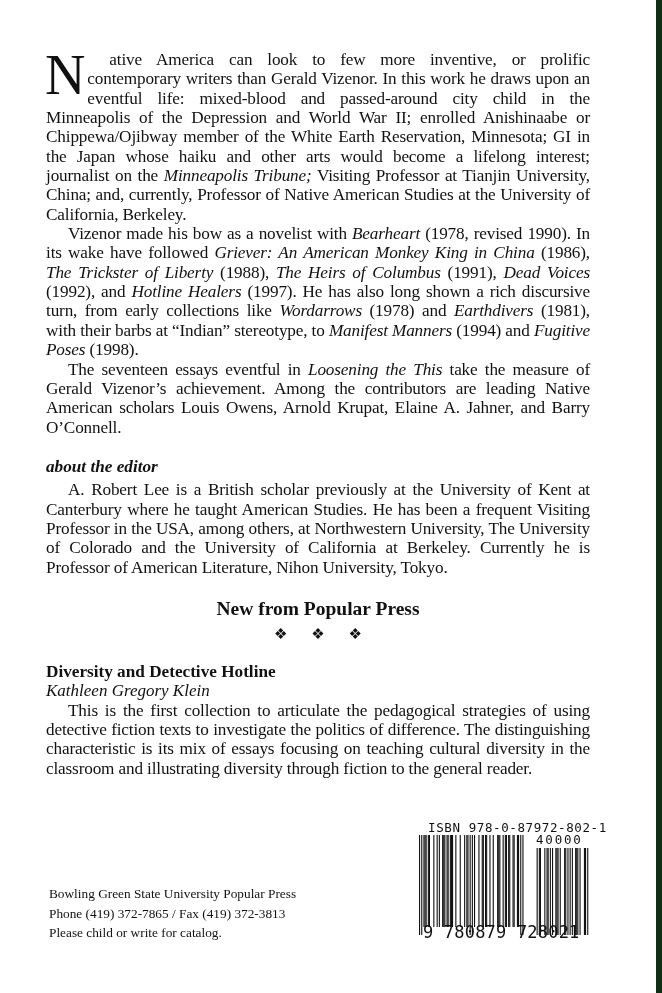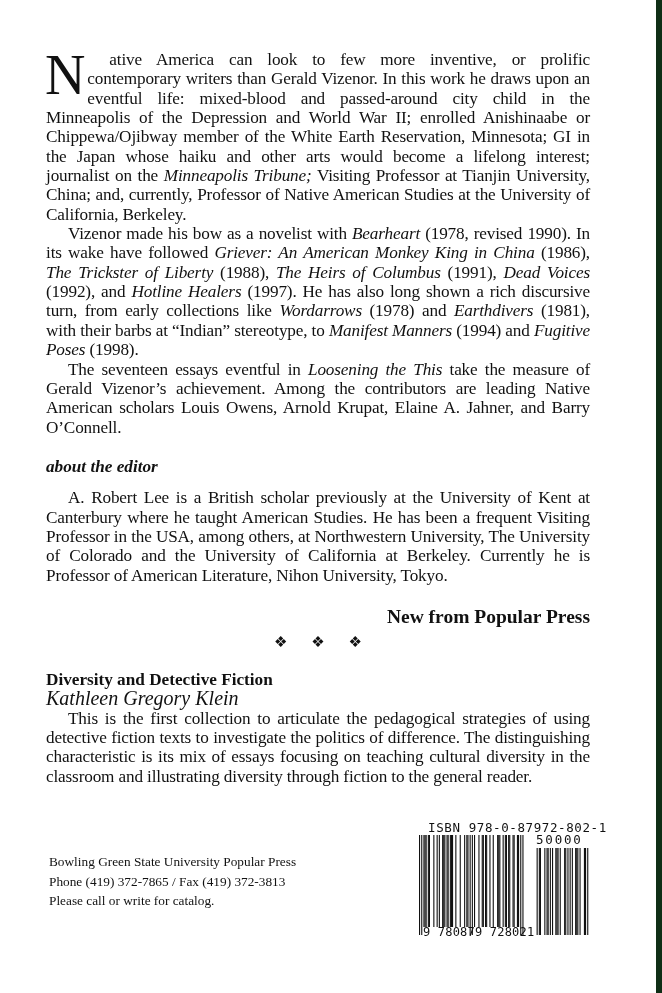--- a/index.html
+++ b/index.html
@@ -20,50 +20,50 @@
     text-indent: 22px; letter-spacing: -0.15px;
   }
   .dropcap {
     float: left; font-size: 56px; line-height: 40px; height: 40px;
     margin: 3px 2px 0 -1px; padding-top: 2px; font-weight: normal;
   }
   .first-wrap { text-indent: 0; }
   .first-wrap .pad { display: inline-block; width: 22px; }
   .section-head {
     margin-top: 20px; font-weight: bold; font-style: italic; font-size: 17.2px;
-    line-height: 19.35px; margin-bottom: 12px;
+    line-height: 19.35px; margin-bottom: 4px;
   }
   .new-head {
-    margin-top: 21px; text-align: right; font-weight: bold; font-size: 19.5px;
+    margin-top: 21px; text-align: center; font-weight: bold; font-size: 19.5px;
     line-height: 22px;
   }
   .ornaments {
     text-align: center; font-size: 15px; line-height: 18px; margin-top: 5px;
     letter-spacing: 0;
   }
   .ornaments span { display: inline-block; margin: 0 10px; }
   .book-title { margin-top: 19px; font-weight: bold; font-size: 17.2px; line-height: 19.35px; }
-  .book-author { font-style: italic; font-size: 20px; line-height: 19.35px; }
+  .book-author { font-style: italic; font-size: 17px; line-height: 19.35px; }
   .footer {
-    position: absolute; left: 49px; top: 852px; font-size: 13.3px; line-height: 19.6px;
+    position: absolute; left: 49px; top: 884px; font-size: 13.3px; line-height: 19.6px;
   }
   .barcode {
     position: absolute; left: 403px; top: 821px; width: 205px; height: 118px;
   }
   .isbn-text {
     position: absolute; left: 25px; top: 0; font-family: "DejaVu Sans Mono", monospace;
     font-size: 12.5px; letter-spacing: 0.6px; line-height: 14px; white-space: nowrap;
   }
   .price-text {
     position: absolute; left: 133px; top: 12px; font-family: "DejaVu Sans Mono", monospace;
     font-size: 12.5px; letter-spacing: 1.8px; line-height: 14px;
   }
   .digits-text {
     position: absolute; left: 20px; top: 104px; font-family: "DejaVu Sans Mono", monospace;
-    font-size: 12px; line-height: 14px; white-space: nowrap; letter-spacing: 0.2px;
+    font-size: 17px; line-height: 14px; white-space: nowrap; letter-spacing: 0.2px;
   }
   svg.bars { position: absolute; left: 0; top: 0; }
 </style>
 </head>
 <body>
 
 <div class="spine"></div>
 
 <div class="page">
 
@@ -75,34 +75,34 @@
   <div class="section-head">about the editor</div>
   <p>A. Robert Lee is a British scholar previously at the University of Kent at Canterbury where he taught American Studies. He has been a frequent Visiting Professor in the USA, among others, at Northwestern University, The University of Colorado and the University of California at Berkeley. Currently he is Professor of American Literature, Nihon University, Tokyo.</p>
 
   <div class="new-head">New from Popular Press</div>
   <div class="ornaments">
     <span>❖</span>
     <span>❖</span>
     <span>❖</span>
   </div>
 
-  <div class="book-title">Diversity and Detective Fiction</div>
+  <div class="book-title">Diversity and Detective Hotline</div>
   <div class="book-author">Kathleen Gregory Klein</div>
   <p>This is the first collection to articulate the pedagogical strategies of using detective fiction texts to investigate the politics of difference. The distinguishing characteristic is its mix of essays focusing on teaching cultural diversity in the classroom and illustrating diversity through fiction to the general reader.</p>
 </div>
 
 <div class="footer">
   <div>Bowling Green State University Popular Press</div>
   <div>Phone (419) 372-7865 / Fax (419) 372-3813</div>
-  <div>Please call or write for catalog.</div>
+  <div>Please child or write for catalog.</div>
 </div>
 
 <div class="barcode">
   <div class="isbn-text">ISBN 978-0-87972-802-1</div>
-  <div class="price-text">50000</div>
+  <div class="price-text">40000</div>
   <svg class="bars" width="205" height="118">
       <rect x="16" y="14" width="1.1" height="100" fill="#111"></rect>
       <rect x="18.2" y="14" width="1.1" height="100" fill="#111"></rect>
       <rect x="20.4" y="14" width="1.1" height="92" fill="#111"></rect>
       <rect x="21.5" y="14" width="1.1" height="92" fill="#111"></rect>
       <rect x="22.6" y="14" width="1.1" height="92" fill="#111"></rect>
       <rect x="24.8" y="14" width="1.1" height="92" fill="#111"></rect>
       <rect x="25.9" y="14" width="1.1" height="92" fill="#111"></rect>
       <rect x="30.3" y="14" width="1.1" height="92" fill="#111"></rect>
       <rect x="33.6" y="14" width="1.1" height="92" fill="#111"></rect>

